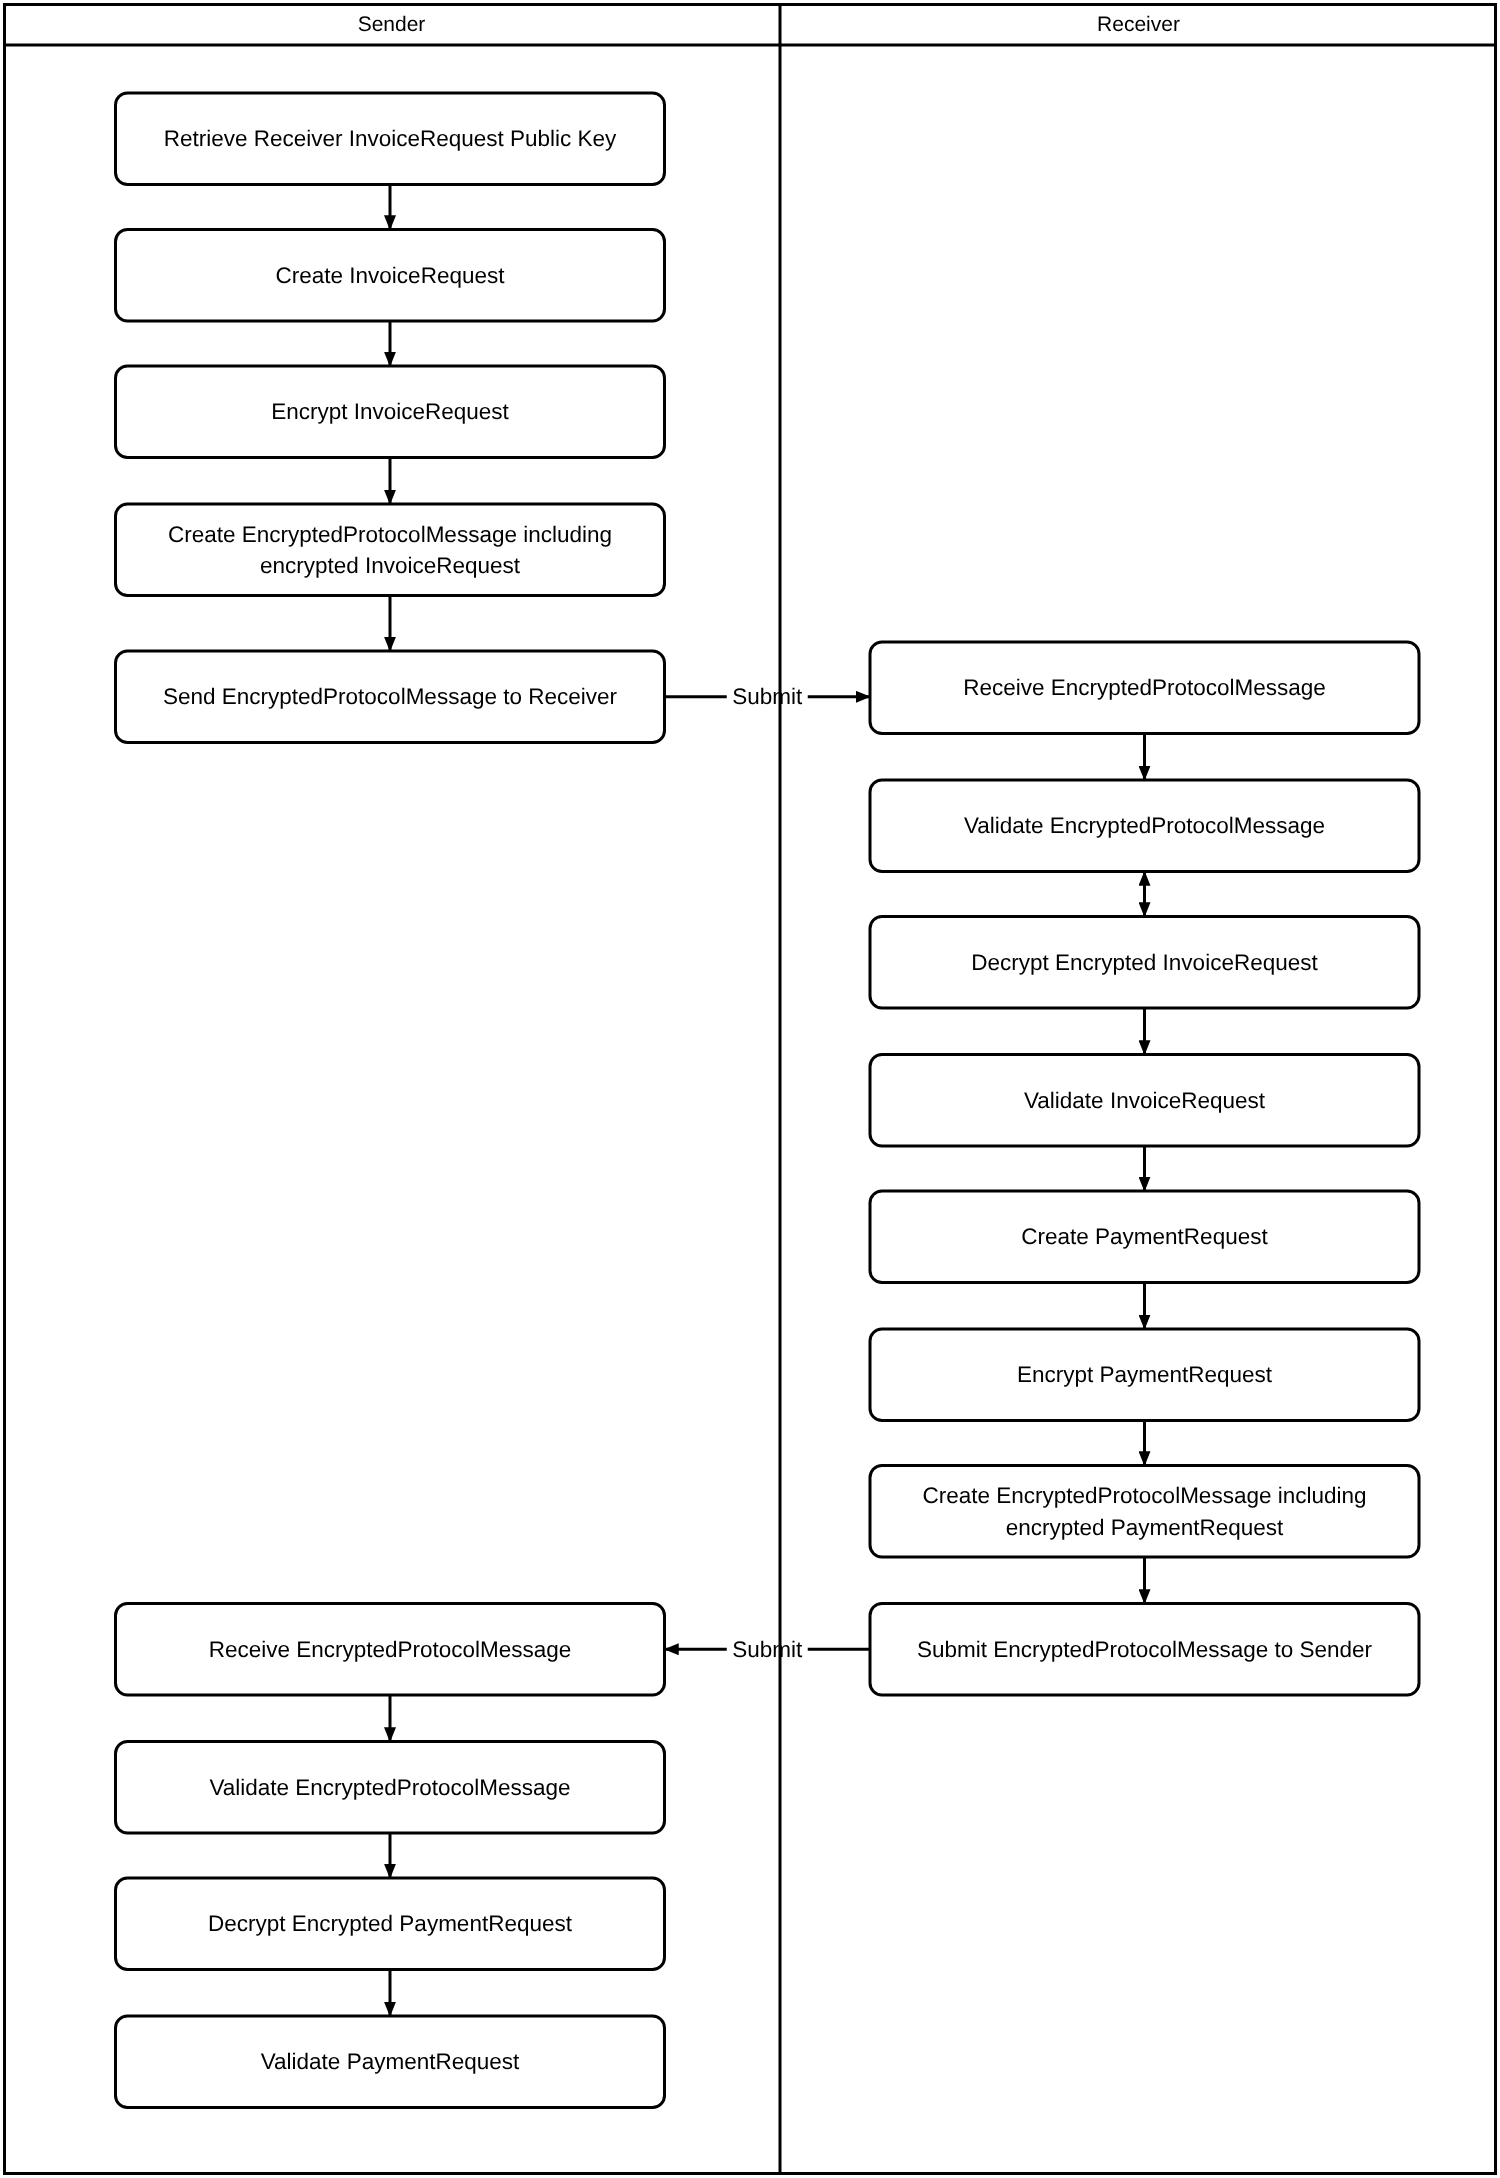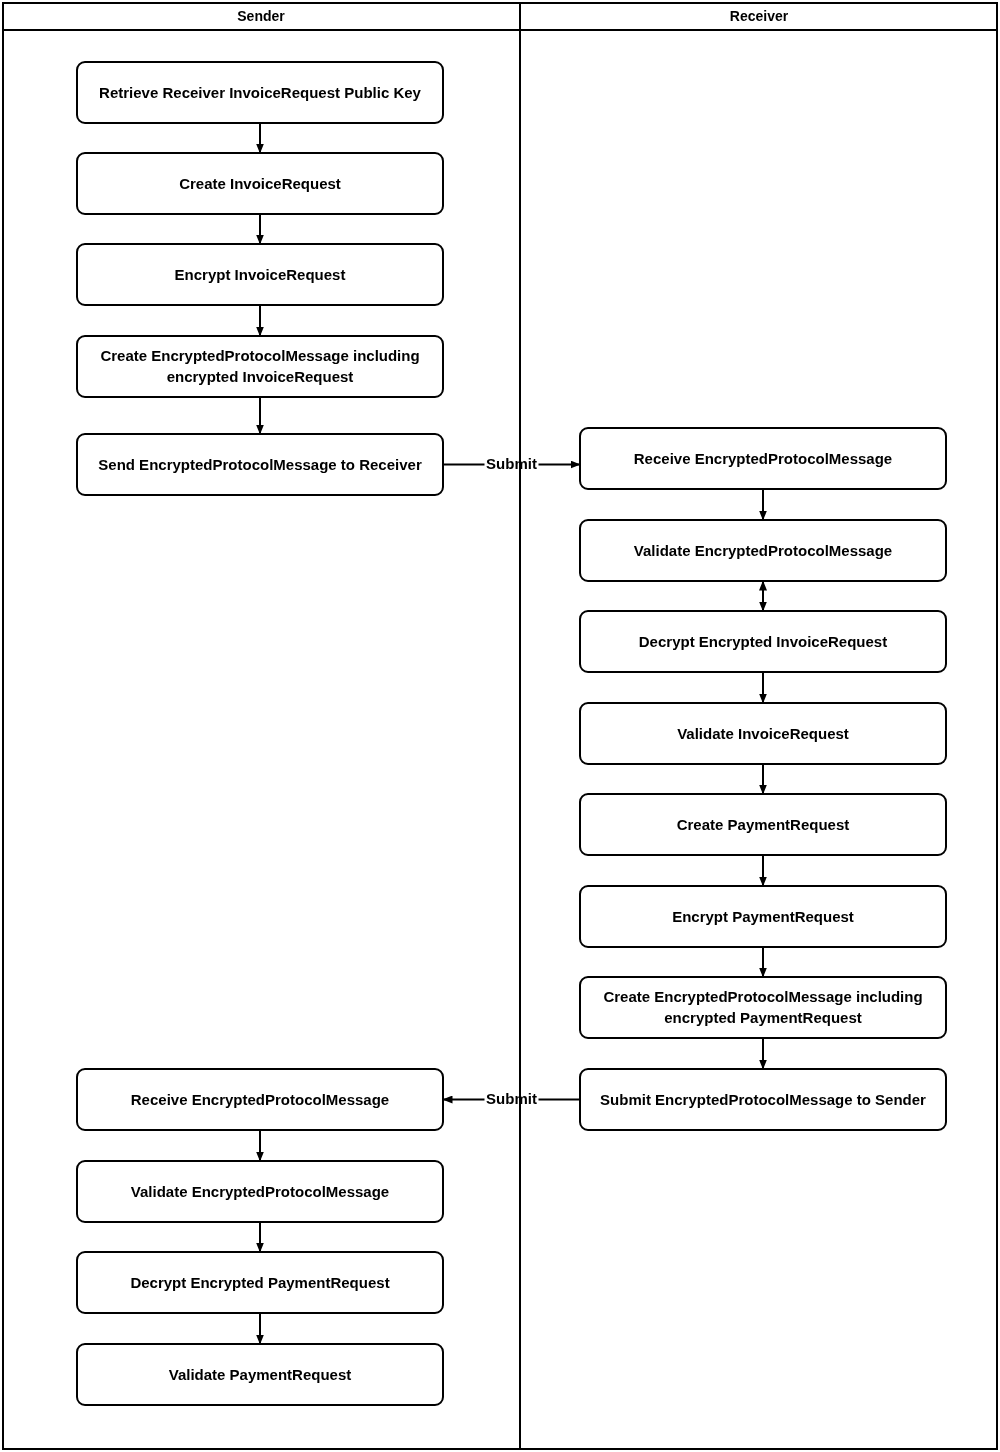--- a/index.html
+++ b/index.html
@@ -9,21 +9,20 @@
   }
   body {
     font-family: "Liberation Sans", sans-serif;
   }
   #canvas {
     position: relative;
     width: 1000px;
     height: 1452px;
     background: #ffffff;
     overflow: hidden;
-    font-weight: bold;
   }
   svg#diagram {
     display: block;
     width: 1000px;
     height: 1452px;
   }
   .lane-border {
     fill: none;
     stroke: #000000;
     stroke-width: 2;

